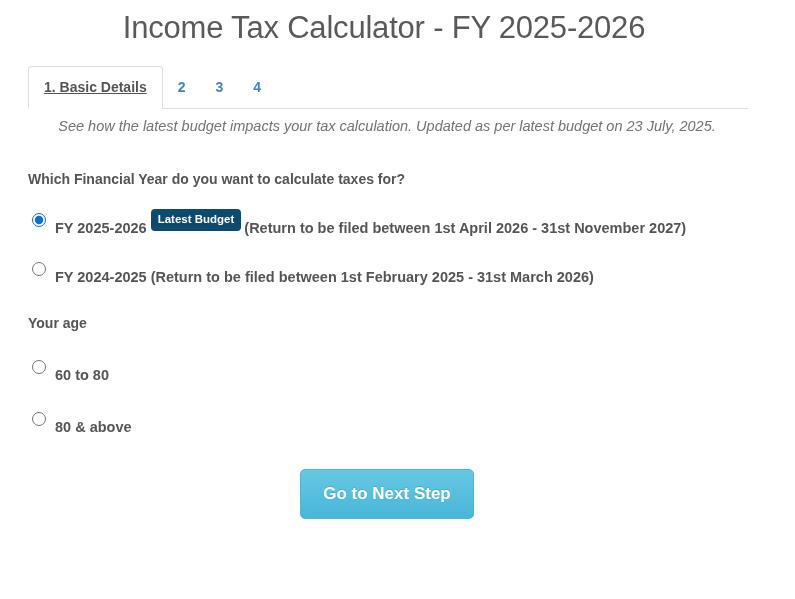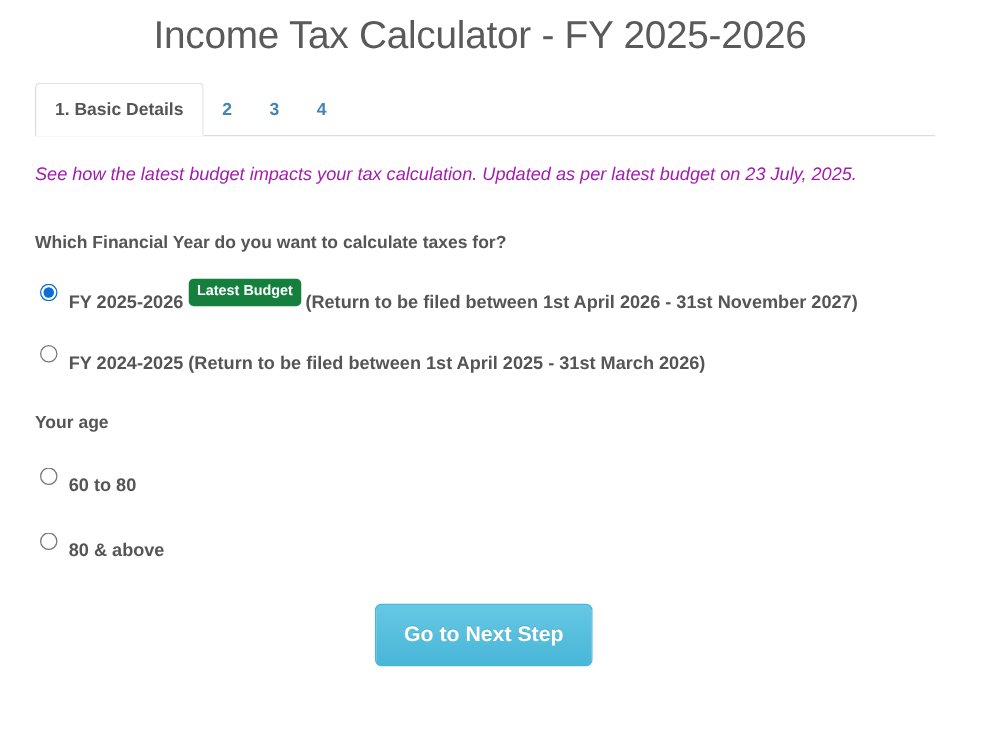--- a/index.html
+++ b/index.html
@@ -52,39 +52,41 @@
     font-weight: bold;
     color: #555555;
     background: #ffffff;
     border: 1px solid #dddddd;
     border-bottom: 1px solid #ffffff;
     border-radius: 4px 4px 0 0;
     padding: 11px 15px 12px 15px;
     margin-bottom: -1px;
     position: relative;
     z-index: 2;
+    text-decoration: underline;
   }
   .tab-num {
     font-weight: bold;
     color: #4484b5;
     padding: 11px 14px 12px 14px;
     margin-bottom: -1px;
     border: 1px solid transparent;
   }
   
   .content {
     padding: 0 22px 0 28px;
   }
   .lead {
-    margin: 18px 0 0 0;
+    margin: 4px 0 0 0;
     font-style: italic;
     font-size: 14.5px;
     line-height: 26px;
-    color: #a21caf;
+    color: #737373;
     max-width: 752px;
+    text-align: center;
   }
   .section-heading {
     margin: 30px 0 0 0;
     font-size: 14px;
     font-weight: bold;
     line-height: 20px;
     color: #555555;
   }
   .section-heading.age {
     margin-top: 26px;
@@ -112,21 +114,21 @@
     cursor: pointer;
   }
   .radio-label {
     font-weight: bold;
     color: #555555;
     white-space: nowrap;
     margin-top: 16px;
   }
   .badge-latest {
     display: inline-block;
-    background: #15803d;
+    background: #0c4a6e;
     color: #ffffff;
     font-size: 11.5px;
     font-weight: bold;
     line-height: 1;
     padding: 5px 7px 5px 7px;
     border-radius: 4px;
     vertical-align: 1px;
     margin: 0 3px 0 4px;
   }
   
@@ -174,21 +176,21 @@
 
       <label class="radio-row">
         <input type="radio" name="financial-year" checked="" style="">
         <span class="radio-label">FY 2025-2026</span>
         <span class="badge-latest">Latest Budget</span>
         <span class="radio-label">(Return to be filed between 1st April 2026 - 31st November 2027)</span>
       </label>
 
       <label class="radio-row">
         <input type="radio" name="financial-year" style="">
-        <span class="radio-label">FY 2024-2025 (Return to be filed between 1st April 2025 - 31st March 2026)</span>
+        <span class="radio-label">FY 2024-2025 (Return to be filed between 1st February 2025 - 31st March 2026)</span>
       </label>
 
     </div>
 
     <h2 class="section-heading age">Your age</h2>
 
     <div class="radio-group">
 
 
       <label class="radio-row age-row">

